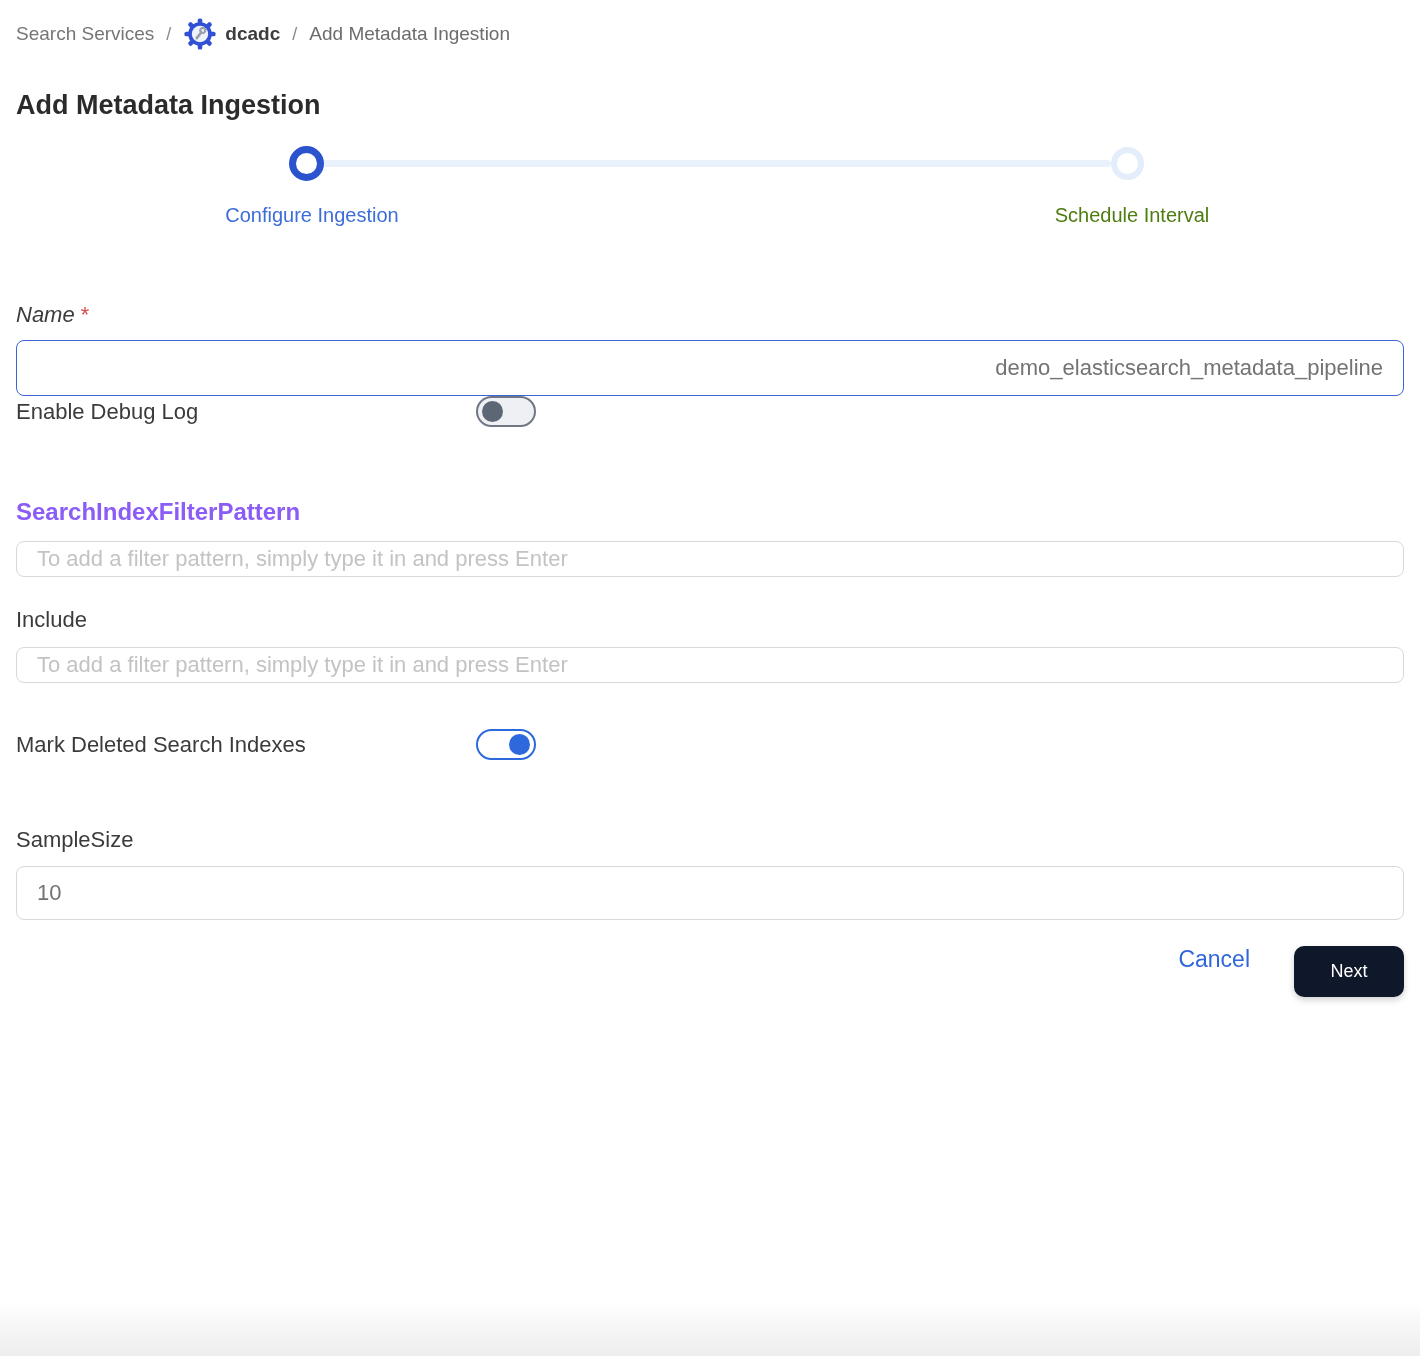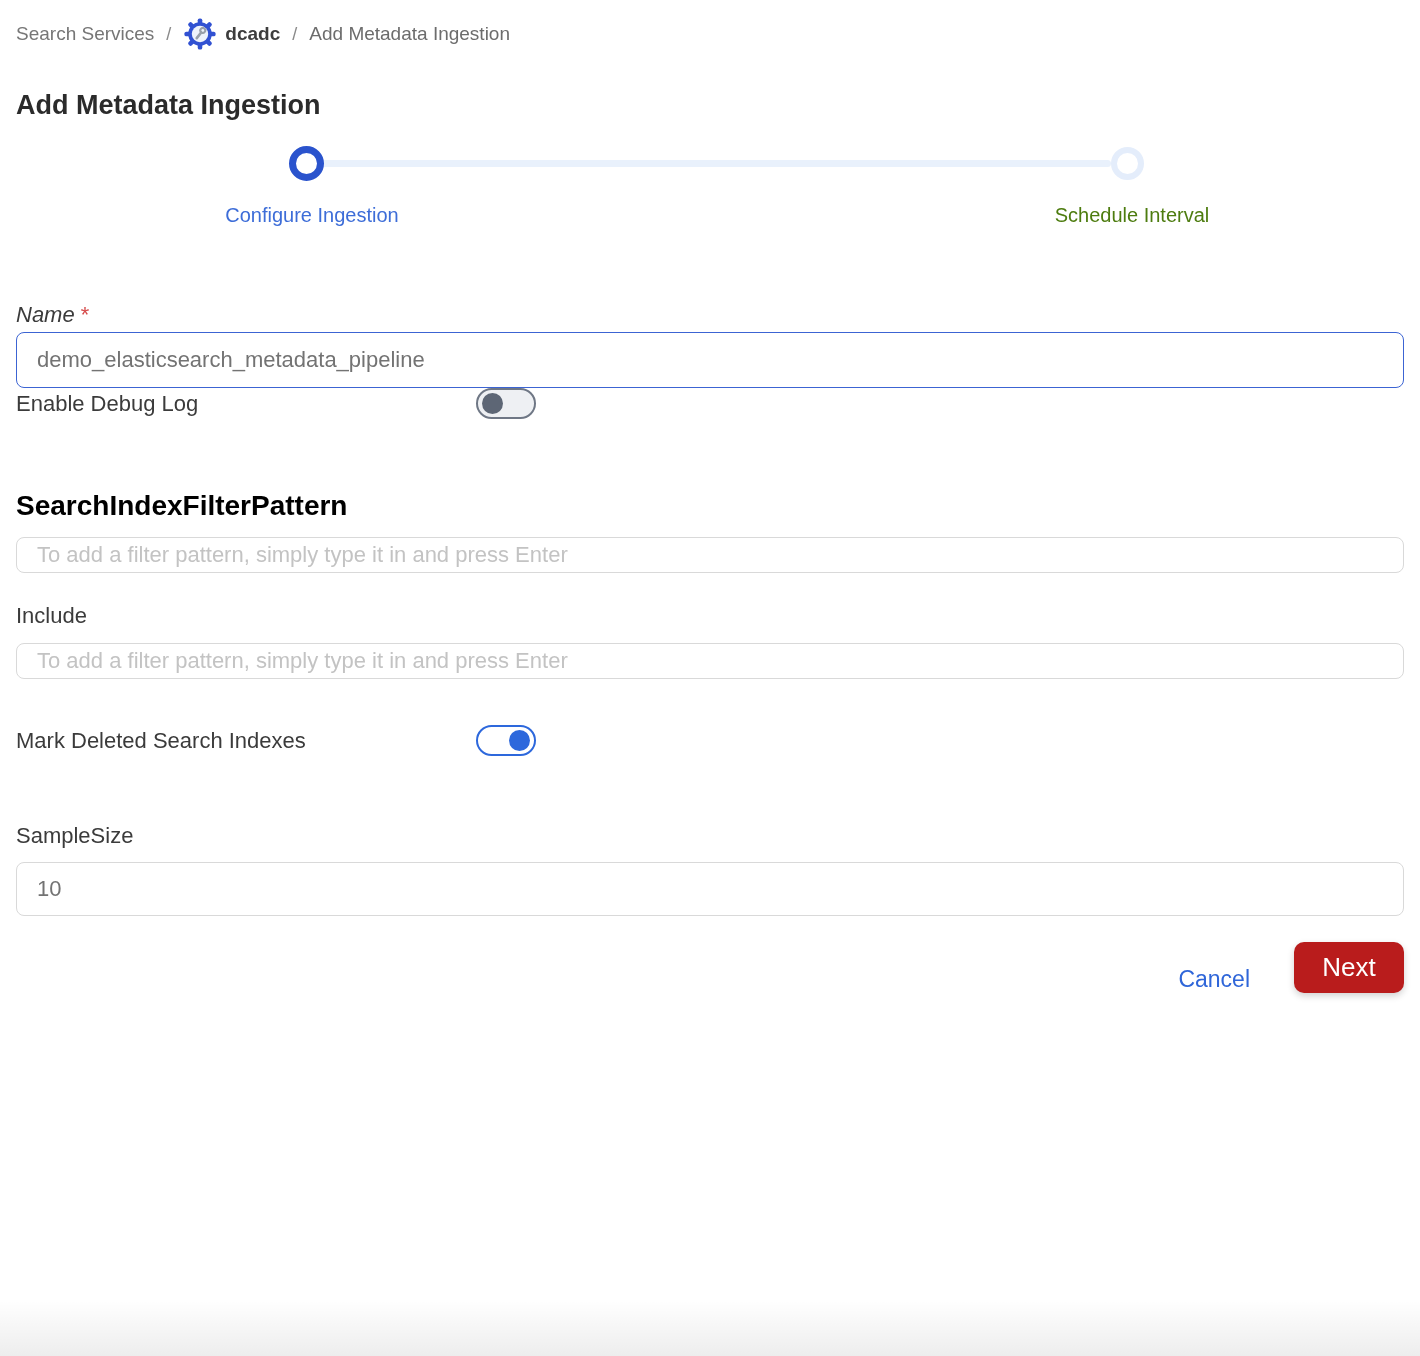--- a/index.html
+++ b/index.html
@@ -75,23 +75,24 @@
     font-size: 22px;
     color: #737373;
     background: #fff;
     border: 1px solid #d9d9d9;
     border-radius: 8px;
     padding: 0 20px;
     outline: none;
   }
   .text-input::placeholder { color: #c3c3c3; }
   .name-input {
-    margin-top: 4px;
+    margin-top: 12px;
     height: 56px;
     border: 1.5px solid #3c64d3;
+    text-align: right;
   }
   .filter-input { height: 36px; border-radius: 8px; }
   .includes-input { margin-top: 15px; }
   .excludes-input { margin-top: 14px; }
   .sample-input { margin-top: 13px; height: 54px; }
 
   .toggle-row { position: relative; height: 32px; display: flex; align-items: center; }
   .toggle-row .field-label { line-height: 32px; }
   .row-mark-deleted { margin-top: 46px; }
   .row-sample-data { margin-top: 70px; }
@@ -104,50 +105,50 @@
     display: inline-block;
   }
   .toggle .knob { position: absolute; top: 3px; width: 21px; height: 21px; border-radius: 50%; }
   .toggle.off { background: #eef0f3; border: 2px solid #6f7785; }
   .toggle.off .knob { left: 4px; background: #5d6675; }
   .toggle.on { background: #ffffff; border: 2px solid #2d68dc; }
   .toggle.on .knob { right: 4px; background: #2d68dc; }
 
   .section-heading {
     margin-top: 70px;
-    font-size: 28px;
+    font-size: 24px;
     font-weight: 700;
-    color: #000000;
+    color: #8b5cf6;
   }
   .includes-label { margin-top: 40px; }
   .excludes-label { margin-top: 30px; }
   .sample-label { margin-top: 66px; }
 
   
   .actions {
     margin-top: 26px;
     display: flex;
     justify-content: flex-end;
-    align-items: flex-end;
+    align-items: flex-start;
   }
   .cancel-link {
     font-size: 23px;
     color: #2f66d9;
     background: none;
     border: none;
     cursor: pointer;
     font-family: inherit;
     margin-right: 44px;
   }
   .next-button {
     width: 110px;
     height: 51px;
-    background: #b91c1c;
+    background: #0f172a;
     color: #ffffff;
-    font-size: 26px;
+    font-size: 18px;
     font-family: inherit;
     border: none;
     border-radius: 10px;
     cursor: pointer;
     box-shadow: 0 3px 7px rgba(0,0,0,0.18);
   }
 
   .bottom-fade {
     position: absolute;
     left: 0; right: 0; bottom: 0;

